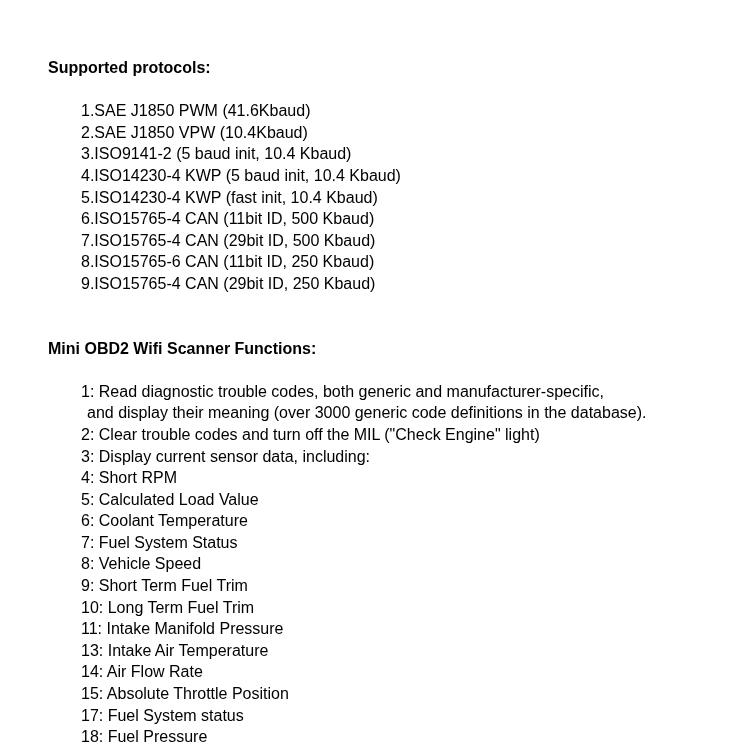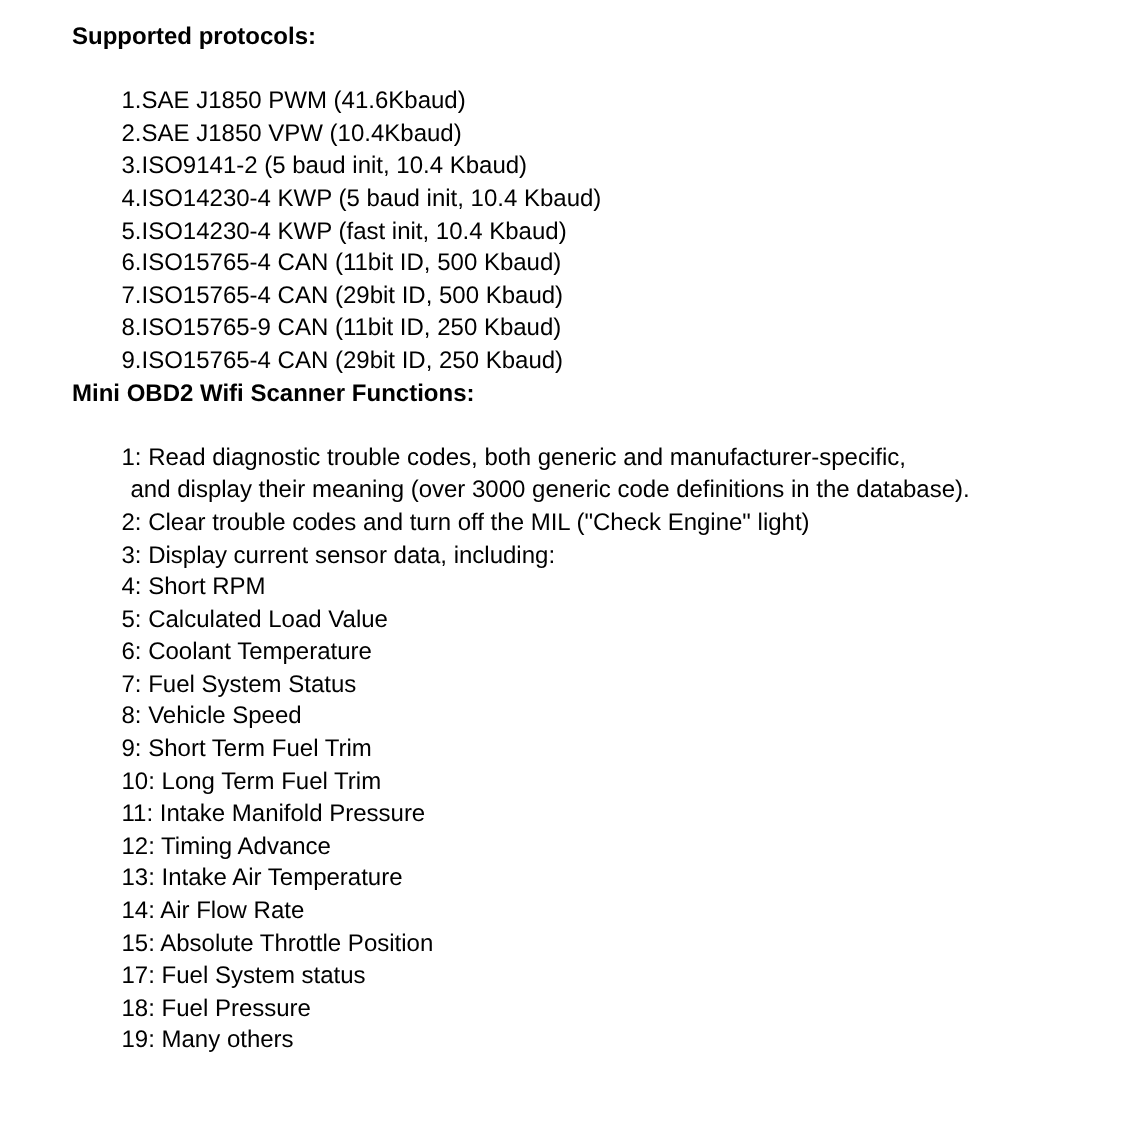--- a/index.html
+++ b/index.html
@@ -17,20 +17,21 @@
     color: #000000;
     -webkit-font-smoothing: antialiased;
   }
   .doc {
     padding: 14px 14px 0 45px;
   }
   .heading {
     font-weight: bold;
     padding-left: 3px;
     white-space: nowrap;
+    margin-top: 43px;
   }
   .line {
     white-space: nowrap;
     margin-left: 36px;
   }
   .line.indent {
     padding-left: 6px;
   }
   .spacer {
     height: 21.6px;
@@ -48,42 +49,41 @@
   <div class="spacer"></div>
 
   <div>
       <div class="line">1.SAE J1850 PWM (41.6Kbaud)</div>
       <div class="line">2.SAE J1850 VPW (10.4Kbaud)</div>
       <div class="line">3.ISO9141-2 (5 baud init, 10.4 Kbaud)</div>
       <div class="line">4.ISO14230-4 KWP (5 baud init, 10.4 Kbaud)</div>
       <div class="line">5.ISO14230-4 KWP (fast init, 10.4 Kbaud)</div>
       <div class="line">6.ISO15765-4 CAN (11bit ID, 500 Kbaud)</div>
       <div class="line">7.ISO15765-4 CAN (29bit ID, 500 Kbaud)</div>
-      <div class="line">8.ISO15765-9 CAN (11bit ID, 250 Kbaud)</div>
+      <div class="line">8.ISO15765-6 CAN (11bit ID, 250 Kbaud)</div>
       <div class="line">9.ISO15765-4 CAN (29bit ID, 250 Kbaud)</div>
     </div>
 
   <div class="heading functions-heading-offset">Mini OBD2 Wifi Scanner Functions:</div>
 
   <div class="spacer"></div>
 
   <div>
       <div class="line">1: Read diagnostic trouble codes, both generic and manufacturer-specific,</div>
       <div class="line indent">and display their meaning (over 3000 generic code definitions in the database).</div>
       <div class="line">2: Clear trouble codes and turn off the MIL ("Check Engine" light)</div>
       <div class="line">3: Display current sensor data, including:</div>
       <div class="line">4: Short RPM</div>
       <div class="line">5: Calculated Load Value</div>
       <div class="line">6: Coolant Temperature</div>
       <div class="line">7: Fuel System Status</div>
       <div class="line">8: Vehicle Speed</div>
       <div class="line">9: Short Term Fuel Trim</div>
       <div class="line">10: Long Term Fuel Trim</div>
       <div class="line">11: Intake Manifold Pressure</div>
-      <div class="line">12: Timing Advance</div>
       <div class="line">13: Intake Air Temperature</div>
       <div class="line">14: Air Flow Rate</div>
       <div class="line">15: Absolute Throttle Position</div>
       <div class="line">17: Fuel System status</div>
       <div class="line">18: Fuel Pressure</div>
       <div class="line">19: Many others</div>
     </div>
 
 </div>
 

